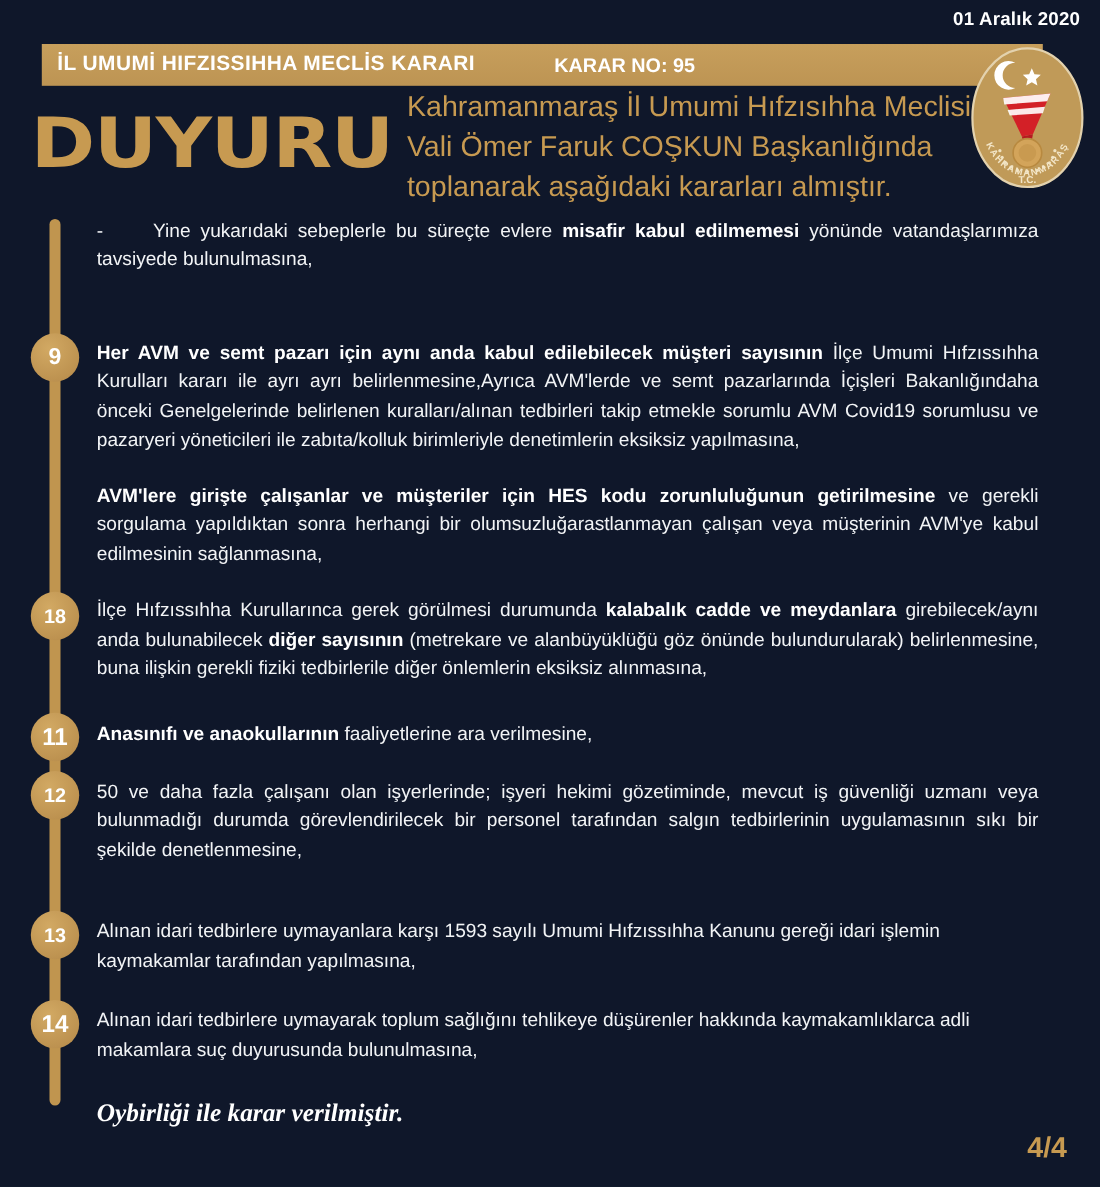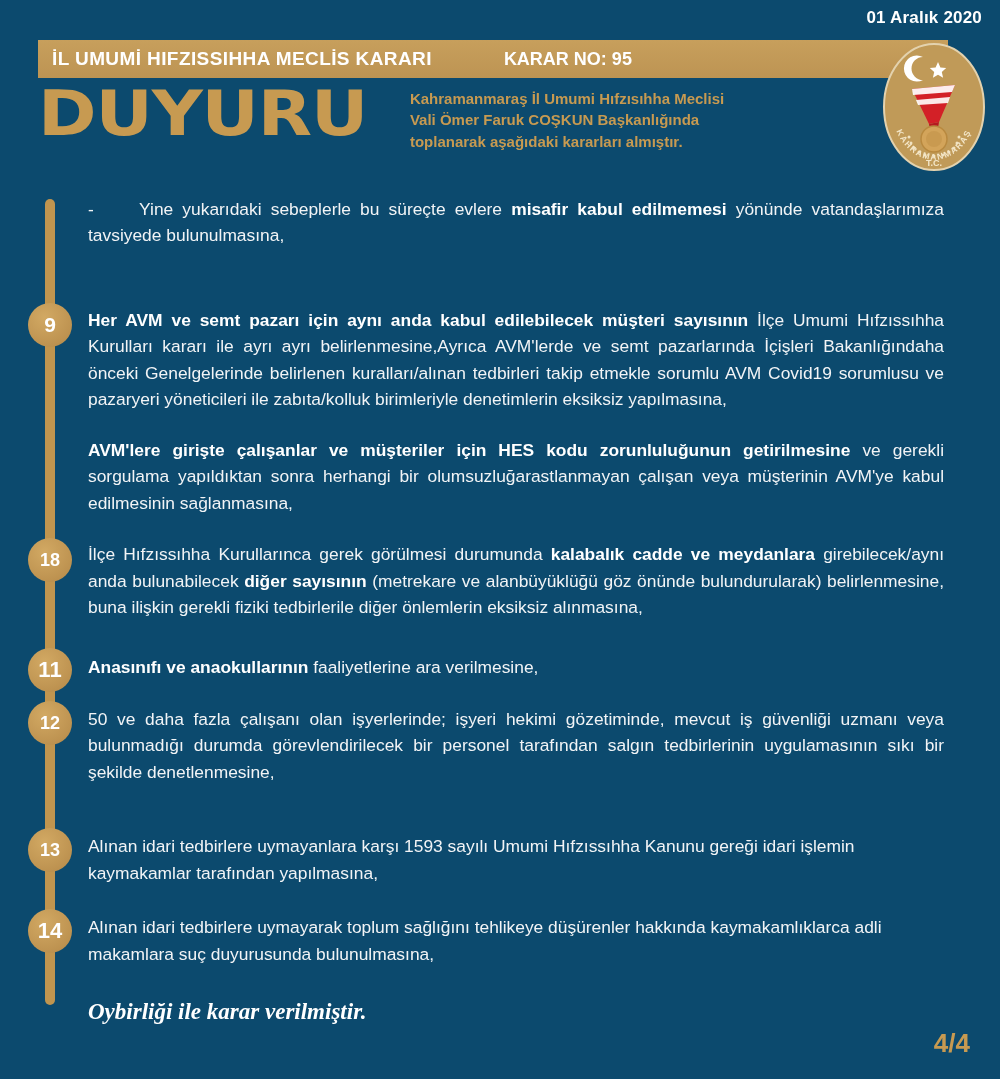--- a/index.html
+++ b/index.html
@@ -4,21 +4,21 @@
 <style>
   html, body {
     margin: 0;
     padding: 0;
     background: #2f3f4e;
   }
   .page {
     position: relative;
     width: 1000px;
     height: 1079px;
-    background: #0c4a6e;
+    background: #0f172a;
     overflow: hidden;
     font-family: "Liberation Sans", sans-serif;
     color: #ffffff;
   }
 
   
   .header {
     position: relative;
     height: 182px;
   }
@@ -54,43 +54,43 @@
     font-size: 18px;
     font-weight: bold;
     color: #ffffff;
     margin-left: 72px;
     white-space: nowrap;
   }
 
   .brand-row {
     position: absolute;
     top: 82px;
-    left: 38px;
+    left: 28px;
     right: 40px;
     height: 96px;
     display: flex;
-    align-items: flex-start;
+    align-items: center;
+    gap: 48px;
   }
   .duyuru {
     font-family: "DejaVu Sans", sans-serif;
     font-size: 63px;
     line-height: 0.96;
     font-weight: bold;
     color: #c79a51;
     letter-spacing: -1px;
     transform: scaleX(1.12);
     transform-origin: left top;
     margin-top: 2px;
   }
   .subtitle {
-    margin-left: 78px;
     margin-top: 6px;
-    font-size: 15px;
+    font-size: 26px;
     line-height: 1.42;
-    font-weight: bold;
+    font-weight: normal;
     color: #c79a51;
     white-space: pre-line;
   }
 
   
   .emblem {
     position: absolute;
     top: 42px;
     right: 14px;
     width: 104px;

